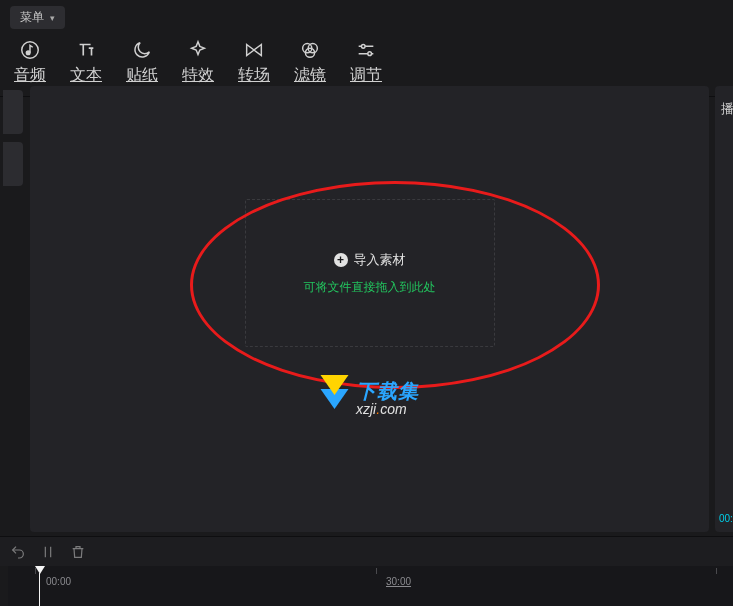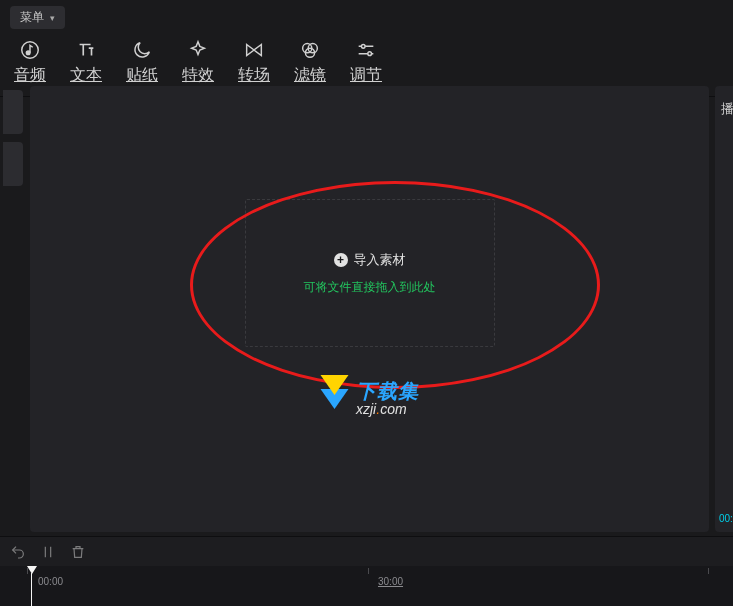--- a/index.html
+++ b/index.html
@@ -112,21 +112,21 @@
   .wm-line2 .dot { color: #ff7a00; }
   
   .bottom-tools {
     position: absolute; left: 0; right: 0; bottom: 40px; height: 30px;
     background: #1d1d20; border-top: 1px solid #0e0e10;
     display: flex; align-items: center; gap: 14px; padding: 0 10px;
   }
   .bottom-tools svg { width: 16px; height: 16px; opacity: .55; }
   
   .timeline {
-    position: absolute; left: 0; right: 0; bottom: 0; height: 40px;
+    position: absolute; left: 8px; right: 0; bottom: 0; height: 40px;
     background: #17171a;
   }
   .playhead {
     position: absolute; left: 27px; top: 0;
     width: 0; height: 0;
     border-left: 5px solid transparent;
     border-right: 5px solid transparent;
     border-top: 8px solid #f5f5f5;
   }
   .playhead::after {

